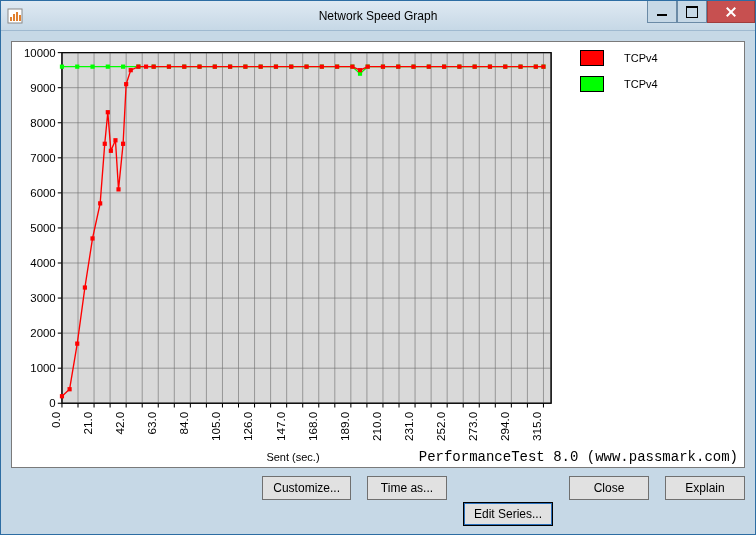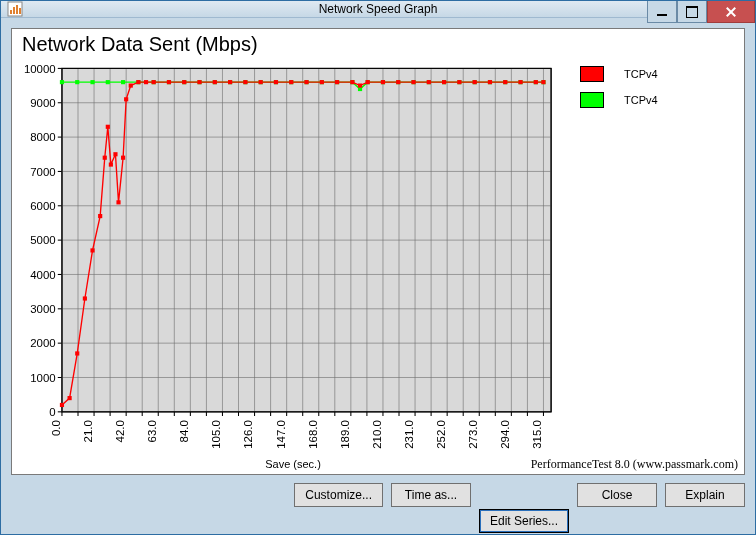--- a/index.html
+++ b/index.html
@@ -57,31 +57,31 @@
   .chart-row { flex:1; display:flex; }
   .chart-area { flex:1; position:relative; }
   .legend {
     width: 170px; padding: 8px 6px; font-size: 11px;
   }
   .legend-item { display:flex; align-items:center; gap:20px; margin-bottom:10px;text-align:center; }
   .swatch { width:24px; height:16px; border:1px solid #000; }
   .swatch.red { background:#ff0000; }
   .swatch.green { background:#00ff00; }
   .footer-note {
-    position:absolute; right:6px; bottom:2px; font-size:12px; color:#000;
-    font-family: Liberation Serif, serif;
+    position:absolute; right:6px; bottom:2px; font-size:14px; color:#000;
+    font-family: Liberation Mono, monospace;
   }
   .xaxis-title{
     position:absolute; left:0; right:0; bottom:4px; text-align:center;
     font-size:11px; color:#000; font-family:Arial,sans-serif;
   }
   svg { display:block; }
 
   .button-row {
-    display:flex; justify-content:flex-end; gap:8px; padding-top:8px;
+    display:flex; justify-content:flex-end; gap:16px; padding-top:8px;
   }
   .btn {
     min-width: 80px; height:24px; background:#e1e1e1; border:1px solid #707070;
     font-size:12px; padding:0 10px; display:flex; align-items:center; justify-content:center;
     cursor:pointer;
   }
   .btn.focus { border:1px solid #000; box-shadow: 0 0 0 1px #2a6fbb inset; margin-top: 26px; }
 </style>
 </head>
 <body>
@@ -98,21 +98,20 @@
     <div class="title">Network Speed Graph</div>
     <div class="winbtns">
       <div class="winbtn min"></div>
       <div class="winbtn max"></div>
       <div class="winbtn close"></div>
     </div>
   </div>
 
   <div class="client">
     <div class="panel">
-      <div class="chart-title">Network Data Sent (Mbps)</div>
       <div class="chart-row">
         <div class="chart-area">
           <svg id="chart-svg" width="100%" height="100%" viewBox="0 0 540 400" preserveAspectRatio="none">
               <rect x="48" y="10" width="470" height="330" fill="#d9d9d9" stroke="#000" stroke-width="1"></rect>
               <line x1="48" y1="340" x2="518" y2="340" stroke="#707070" stroke-width="0.6"></line>
               <line x1="44" y1="340" x2="48" y2="340" stroke="#000"></line>
               <text x="42" y="344" text-anchor="end" font-size="11" font-family="Arial">0</text>
               <line x1="48" y1="307" x2="518" y2="307" stroke="#707070" stroke-width="0.6"></line>
               <line x1="44" y1="307" x2="48" y2="307" stroke="#000"></line>
               <text x="42" y="311" text-anchor="end" font-size="11" font-family="Arial">1000</text>
@@ -296,21 +295,21 @@
               <rect x="398.5" y="21.19999999999999" width="4" height="4" fill="#ff0000" stroke="none"></rect>
               <rect x="413.1875" y="21.19999999999999" width="4" height="4" fill="#ff0000" stroke="none"></rect>
               <rect x="427.875" y="21.19999999999999" width="4" height="4" fill="#ff0000" stroke="none"></rect>
               <rect x="442.5625" y="21.19999999999999" width="4" height="4" fill="#ff0000" stroke="none"></rect>
               <rect x="457.25" y="21.19999999999999" width="4" height="4" fill="#ff0000" stroke="none"></rect>
               <rect x="471.9375" y="21.19999999999999" width="4" height="4" fill="#ff0000" stroke="none"></rect>
               <rect x="486.625" y="21.19999999999999" width="4" height="4" fill="#ff0000" stroke="none"></rect>
               <rect x="501.3125" y="21.19999999999999" width="4" height="4" fill="#ff0000" stroke="none"></rect>
               <rect x="508.65625" y="21.19999999999999" width="4" height="4" fill="#ff0000" stroke="none"></rect>
             </svg>
-          <div class="xaxis-title">Save (sec.)</div>
+          <div class="xaxis-title">Sent (sec.)</div>
         </div>
         <div class="legend">
           <div class="legend-item">
             <div class="swatch red"></div>
             <span>TCPv4</span>
           </div>
           <div class="legend-item">
             <div class="swatch green"></div>
             <span>TCPv4</span>
           </div>

